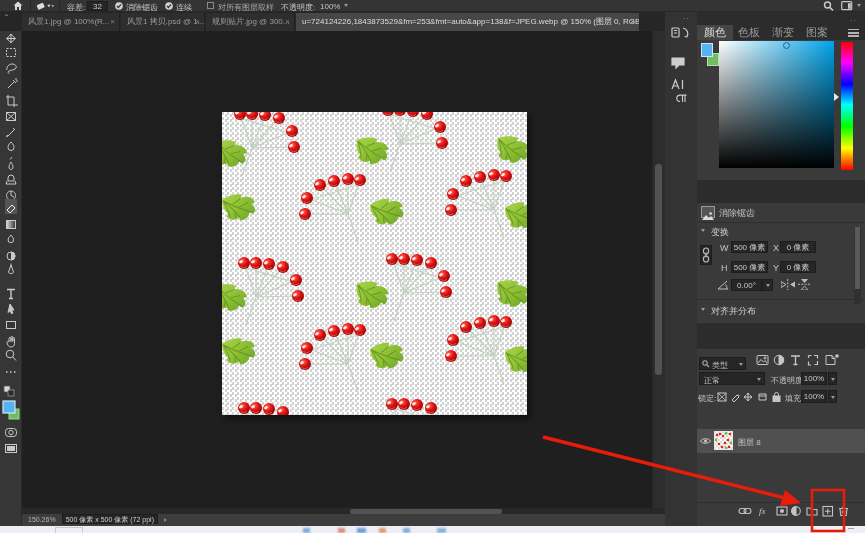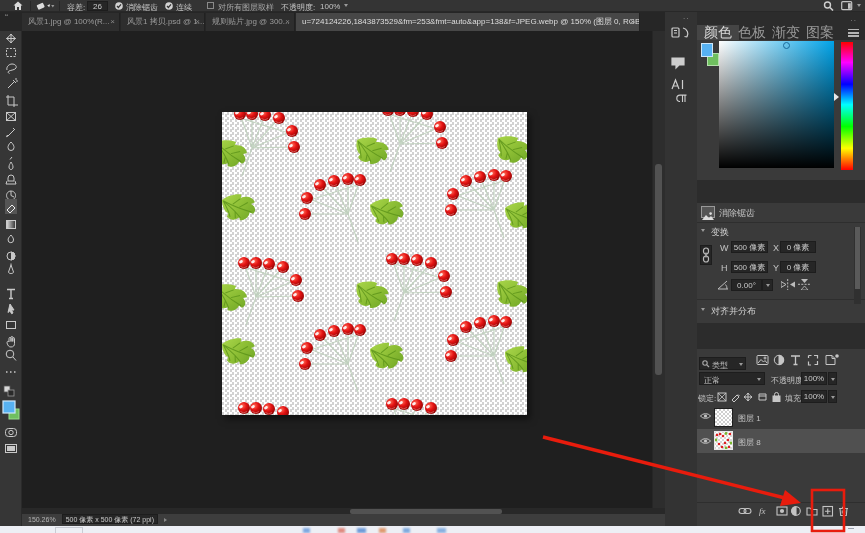--- a/index.html
+++ b/index.html
@@ -14,21 +14,21 @@
 #toolbar{left:0;top:31px;width:22px;height:496px;background:#363636;border-right:1px solid #2a2a2a}
 #pasteboard{left:22px;top:31px;width:630px;height:477px;background:#1f1f1f}
 #canvas{position:absolute;left:200px;top:81px;width:305px;height:303px;background:conic-gradient(#fff 25%,#d2d2d2 0 50%,#fff 0 75%,#d2d2d2 0);background-size:5px 5px;box-shadow:3px 4px 7px rgba(0,0,0,.5)}
 #hscroll{left:22px;top:508px;width:643px;height:6px;background:#282828}
 #hthumb{left:350px;top:509px;width:152px;height:5px;background:#525252;border-radius:2px}
 #status{left:22px;top:514px;width:643px;height:12px;background:#3d3d3d;color:#b5b5b5;font-size:7px;line-height:12px}
 #vscroll{left:652px;top:31px;width:13px;height:477px;background:#2d2d2d;border-left:1px solid #262626}
 #vthumb{left:655px;top:164px;width:7px;height:211px;background:#525252;border-radius:3px}
 #iconstrip{left:665px;top:12px;width:32px;height:514px;background:#333}
 #panelcol{left:697px;top:12px;width:168px;height:514px;background:#2c2c2c}
-.ptabs{position:absolute;left:0;width:168px;height:15px;background:#2c2c2c;font-size:14px}
+.ptabs{position:absolute;left:0;width:168px;height:15px;background:#2c2c2c;font-size:11px}
 .ptab{position:absolute;top:0;height:15px;line-height:15px;padding:0 7px;color:#999}
 .ptab.on{background:#454545;color:#d8d8d8}
 .pbody{position:absolute;left:0;width:168px;background:#3a3a3a}
 .hamb{position:absolute;right:6px;width:11px;height:8px;background:linear-gradient(#b4b4b4 0 1.4px,rgba(0,0,0,0) 1.4px 3.2px,#b4b4b4 3.2px 4.6px,rgba(0,0,0,0) 4.6px 6.4px,#b4b4b4 6.4px 7.8px)}
 #lightstrip{left:0;top:526px;width:865px;height:7px;background:#edeff5}
 .zh{font-size:8px}
 </style></head><body>
 <div id="app">
 <div class="abs" id="pasteboard">
       <div id="canvas"><svg width="305" height="303" viewBox="0 0 305 303">
@@ -114,21 +114,21 @@
 <svg class="abs" style="left:36px;top:1px" width="20" height="10" viewBox="0 0 20 10">
         <g fill="#dcdcdc">
           <rect x="1" y="3" width="7" height="5" rx="1" transform="rotate(-25 4 5)"></rect>
           <path d="M9 2 l2.2 2.2 3-1-1 3 L11 4 Z" fill="#e0e0e0"></path>
           <path d="M17 4 l4 0 -2 3 z" fill="#999" transform="scale(0.8) translate(2 1)"></path>
         </g>
       </svg>
 <div class="abs" style="left:59px;top:1px;width:1px;height:10px;background:#272727"></div>
 <div class="abs" style="left:30px;top:1px;width:1px;height:10px;background:#272727"></div>
 <span class="abs txt zh" style="left:67px;top:2px">容差:</span>
-<span class="abs inp" style="left:87px;top:1px;width:21px;height:10px;font-size:8px;line-height:9px">26</span>
+<span class="abs inp" style="left:87px;top:1px;width:21px;height:10px;font-size:8px;line-height:9px">32</span>
 <svg class="abs" style="left:115px;top:2px" width="8" height="8" viewBox="0 0 8 8">
         <circle cx="4" cy="4" r="3.8" fill="#d2d2d2"></circle>
         <path d="M2 4 l1.4 1.5 L6 2.4" stroke="#333" stroke-width="1.2" fill="none"></path>
       </svg>
 <span class="abs txt zh" style="left:126px;top:2px">消除锯齿</span>
 <svg class="abs" style="left:165px;top:2px" width="8" height="8" viewBox="0 0 8 8">
         <circle cx="4" cy="4" r="3.8" fill="#d2d2d2"></circle>
         <path d="M2 4 l1.4 1.5 L6 2.4" stroke="#333" stroke-width="1.2" fill="none"></path>
       </svg>
 <span class="abs txt zh" style="left:176px;top:2px">连续</span>
@@ -326,28 +326,20 @@
 <path d="M42 3 h7 v6 h-7 Z M42 5 h7" stroke-width="1"></path>
 <rect x="56" y="5" width="7" height="5.5" fill="#c6c6c6"></rect>
             <path d="M57.5 5 v-1.5 a2 2 0 0 1 4 0 V5"></path>
 </g>
         </svg>
 <span class="abs txt zh" style="left:88px;top:44px">填充:</span>
 <span class="abs inp" style="left:104px;top:41px;width:26px;height:13px;font-size:8px;line-height:12px">100%</span>
         <span class="abs inp" style="left:131px;top:41px;width:9px;height:13px">
           <span class="dtri" style="left:2px;top:5px"></span>
         </span>
-<div class="abs" style="left:0;top:57px;width:168px;height:22px">
-<svg class="abs" style="left:3px;top:6px" width="11" height="8" viewBox="0 0 11 8">
-            <path d="M0.5 4 C2.5 1 8.5 1 10.5 4 C8.5 7 2.5 7 0.5 4 Z" fill="none" stroke="#c6c6c6"></path>
-            <circle cx="5.5" cy="4" r="1.6" fill="#c6c6c6"></circle>
-          </svg>
-<div class="abs" style="left:17px;top:2px;width:19px;height:19px;background:conic-gradient(#fff 25%,#cfcfcf 0 50%,#fff 0 75%,#cfcfcf 0);background-size:4px 4px;border:1px solid #1e1e1e"></div>
-<span class="abs txt zh" style="left:41px;top:7px">图层 1</span>
-</div>
 <div class="abs" style="left:0;top:80px;width:168px;height:24px;background:#505050">
 <svg class="abs" style="left:3px;top:8px" width="11" height="8" viewBox="0 0 11 8">
             <path d="M0.5 4 C2.5 1 8.5 1 10.5 4 C8.5 7 2.5 7 0.5 4 Z" fill="none" stroke="#c6c6c6"></path>
             <circle cx="5.5" cy="4" r="1.6" fill="#c6c6c6"></circle>
           </svg>
 <div class="abs" style="left:17px;top:2px;width:19px;height:19px;background:conic-gradient(#fff 25%,#d8d8d8 0 50%,#fff 0 75%,#d8d8d8 0);background-size:4px 4px;outline:1px solid #e8e8e8;outline-offset:-1px">
 <svg width="19" height="19" viewBox="0 0 19 19">
               <g fill="#d22">
                 <circle cx="3" cy="4" r="1.3"></circle>
                 <circle cx="6" cy="3" r="1.3"></circle>

